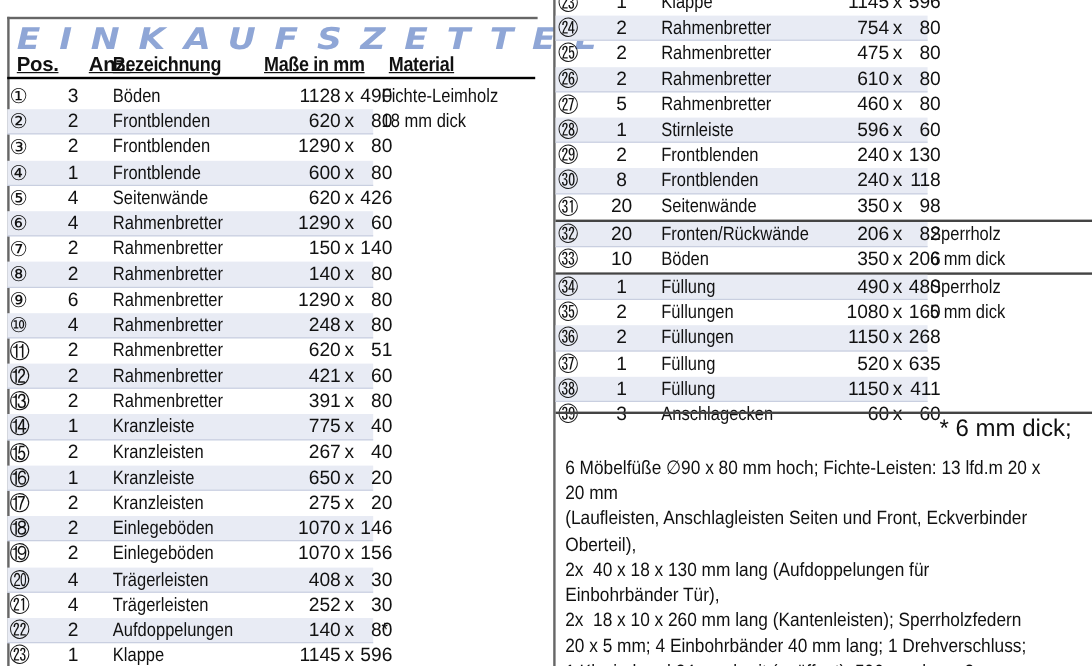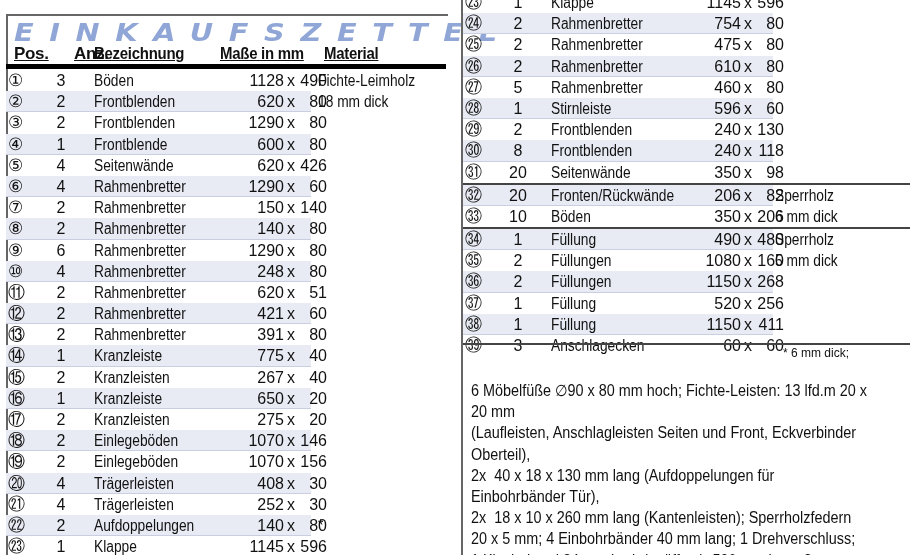--- a/index.html
+++ b/index.html
@@ -15,41 +15,41 @@
     border-left: 2px solid #666; border-top: 2px solid #666; }
   #right { left: 461px; width: 449px; height: 555px; border-left: 2px solid #666; }
 
   .title {
     position: absolute; left: 8px; top: 18px; font-size: 25px; font-weight: 900;
     font-style: italic; letter-spacing: 13.6px; color: #8fa6d6;
     font-family: "DejaVu Sans", sans-serif; transform: scaleX(1.15); transform-origin: left;
   }
   .header {
     position: absolute; left: 0; top: 44px; width: 440px; height: 20px;
-    border-bottom: 5px solid #000000; font-weight: bold; font-size: 17px;
+    border-bottom: 2px solid #000000; font-weight: bold; font-size: 17px;
   }
   .header span { position: absolute; top: 0; text-decoration: underline; letter-spacing: -0.3px; }
   .rows { position: absolute; left: 0; }
   .row { position: relative; height: 21.2px; width: 440px; font-size: 16px; line-height: 21px; }
   .row .bg { position: absolute; left: 0; top: 0; bottom: 0; width: 305px; }
   .row.striped .bg { background: #e8ebf4; border-bottom: 1px solid #c9cfe0; box-sizing: border-box; }
   .row span { position: absolute; top: 0; white-space: pre; }
   .c-pos { left: 2px; width: 26px; text-align: left; font-size: 17px; }
   .c-anz { left: 40px; width: 30px; text-align: center; }
   .c-bez { left: 88px; transform: scaleX(0.86); transform-origin: left; }
   .c-dim1 { left: 208px; width: 70px; text-align: right; }
   .c-x { left: 280px; width: 10px; text-align: center; }
   .c-dim2 { left: 290px; width: 31px; text-align: right; }
   .c-mat { left: 312px; transform: scaleX(0.86); transform-origin: left; }
 
   #right .rows { left: 0; top: -8px; }
   #right .row { width: 449px; }
   #right .row .bg { width: 310px; }
   .sep { border-top: 2px solid #444; width: 448px; }
-  .note-star { position: absolute; left: 320px; top: 346px; font-size: 12px; }
+  .note-star { position: absolute; left: 320px; top: 346px; font-size: 20px; }
   .note { position: absolute; left: 8px; top: 380px; width: 440px; font-size: 16px; line-height: 21.2px;
     transform: scaleX(0.9); transform-origin: left; white-space: pre-wrap; }
   .bottom-sep { position: absolute; left: 0; top: 343px; width: 448px; border-top: 2px solid #444; }
 </style>
 </head>
 <body>
 
 <div class="panel" id="left">
   <div class="frame"></div>
   <div class="title">EINKAUFSZETTEL</div>
@@ -436,21 +436,21 @@
         <span class="c-dim2">268</span>
         <span class="c-mat"></span>
       </div>
       <div class="row">
         <div class="bg"></div>
         <span class="c-pos">㊲</span>
         <span class="c-anz">1</span>
         <span class="c-bez">Füllung</span>
         <span class="c-dim1">520</span>
         <span class="c-x">x</span>
-        <span class="c-dim2">256</span>
+        <span class="c-dim2">635</span>
         <span class="c-mat"></span>
       </div>
       <div class="row striped">
         <div class="bg"></div>
         <span class="c-pos">㊳</span>
         <span class="c-anz">1</span>
         <span class="c-bez">Füllung</span>
         <span class="c-dim1">1150</span>
         <span class="c-x">x</span>
         <span class="c-dim2">411</span>

